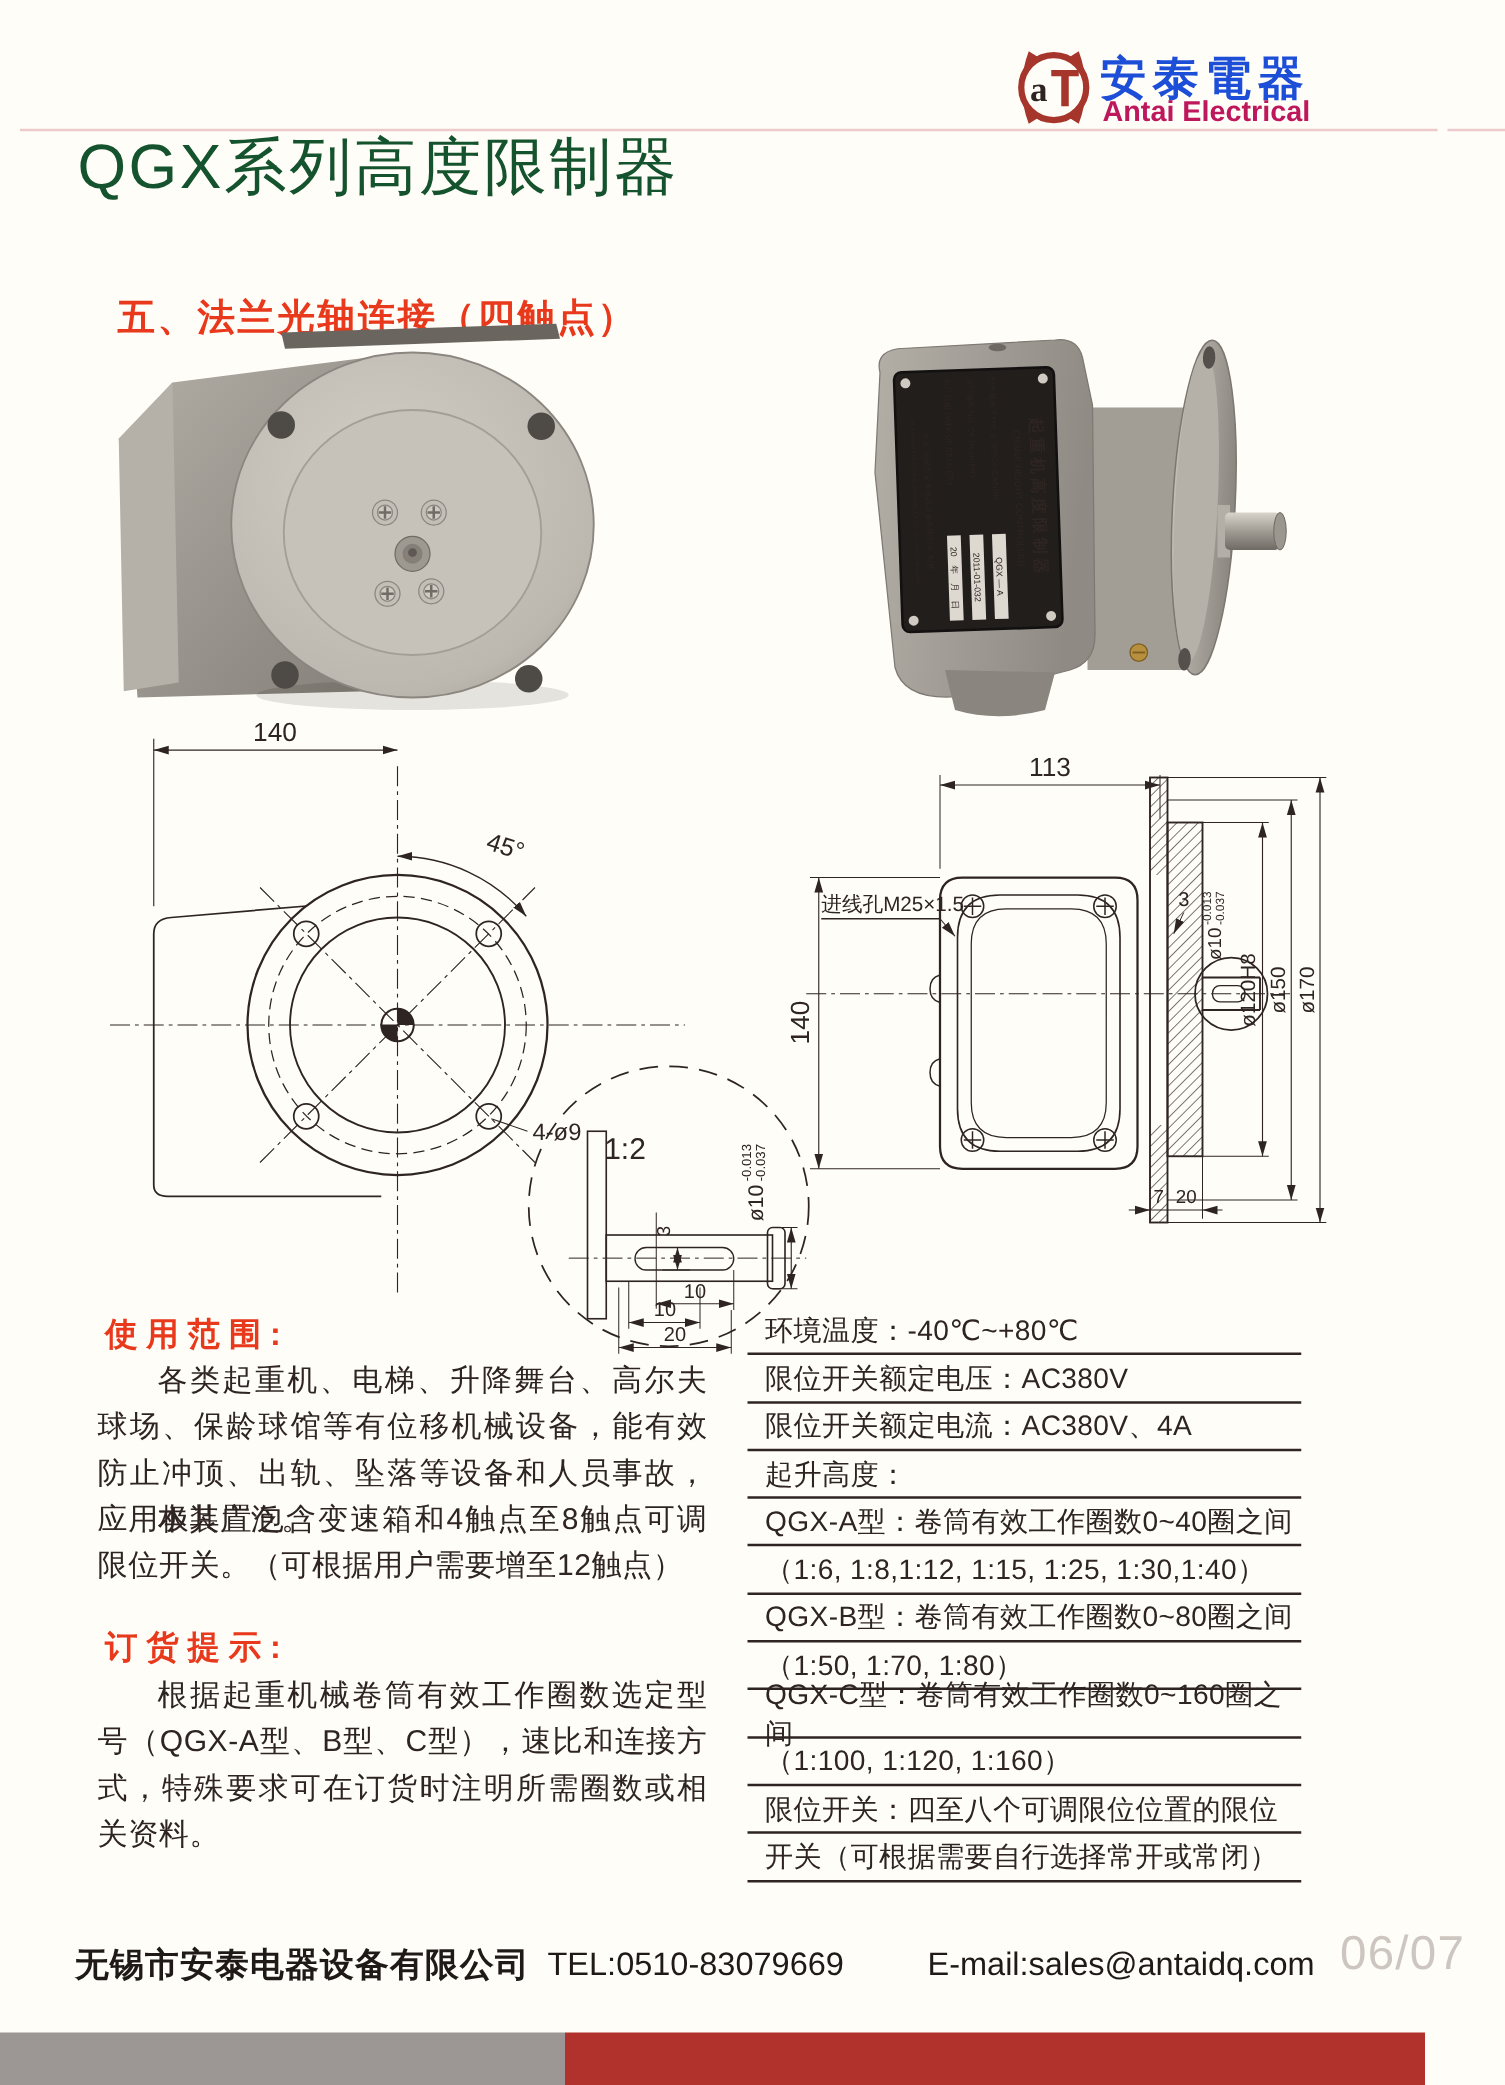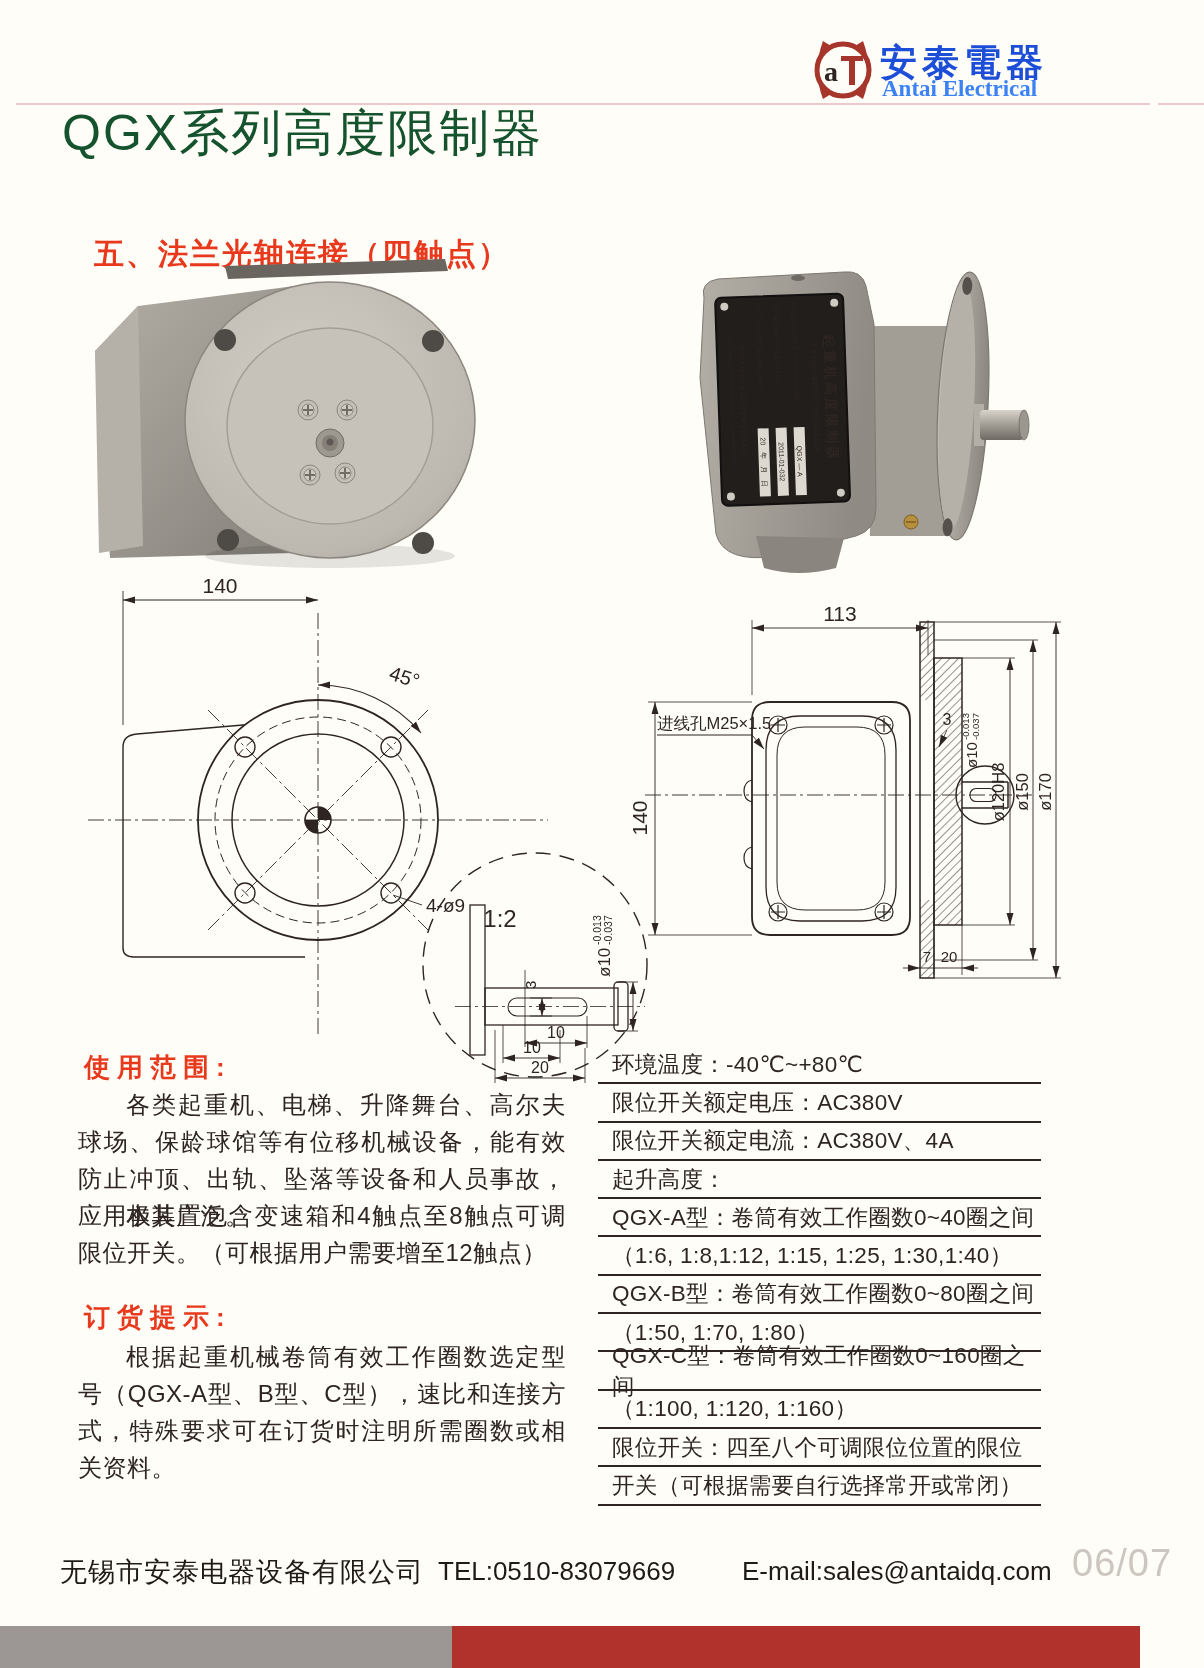--- a/index.html
+++ b/index.html
@@ -2,40 +2,40 @@
 <html><head>
 <meta charset="utf-8">
 <style>
   html,body{margin:0;padding:0;background:#e9e6e0;}
   .page{position:relative;width:1204px;height:1668px;background:#fffdf7;overflow:hidden;
         font-family:"Liberation Sans","DejaVu Sans",sans-serif;color:#2e2522;margin:0 auto;}
   .abs{position:absolute;}
   
   .logo-cn{left:880px;top:38px;font-family:"Liberation Serif","DejaVu Serif",serif;
            font-size:37px;font-weight:bold;color:#1d4ed8;letter-spacing:5px;}
-  .logo-en{left:882px;top:76px;font-family:Liberation Serif, serif;
-           font-size:23px;font-weight:bold;color:#3b82f6;}
+  .logo-en{left:882px;top:76px;font-family:Liberation Sans, sans-serif;
+           font-size:23px;font-weight:bold;color:#be185d;}
   .hrule{top:103px;height:2px;background:#ecc9ca;}
   .hrule.r1{left:16px;width:1134px;}
   .hrule.r2{left:1158px;width:46px;}
   
   .page-title{left:62px;top:100px;font-size:50px;font-weight:normal;color:#14532d;letter-spacing:2px;}
   .page-subtitle{left:94px;top:194px;font-size:30px;font-weight:bold;color:#e8391c;letter-spacing:2px;margin-top:40px;}
   
   .sec-h{font-size:26px;font-weight:bold;color:#e8391c;letter-spacing:7px;}
   .body-par{width:488px;font-size:24px;line-height:37px;text-align:justify;letter-spacing:0.5px;}
   .indent{text-indent:2em;}
   
   .specs{left:598px;top:1046px;width:443px;}
   .specs .head{height:40px;font-size:25px;font-weight:bold;color:#e8391c;letter-spacing:6px;
                border-bottom:2.5px solid #2e2522;display:flex;align-items:flex-start;}
   .spec-row{height:36.3px;font-size:22.5px;display:flex;align-items:center;
             border-bottom:2.5px solid #2e2522;padding-left:14px;letter-spacing:0.3px;}
   
-  .f-company{left:60px;top:1554px;font-size:27px;font-weight:normal;color:#1f1a17;letter-spacing:1px;text-align:right;}
+  .f-company{left:60px;top:1554px;font-size:27px;font-weight:bold;color:#1f1a17;letter-spacing:1px;text-align:right;}
   .f-tel{left:438px;top:1556px;font-size:26px;color:#1f1a17;}
   .f-email{left:742px;top:1556px;font-size:26px;color:#1f1a17;}
   .f-page{left:1072px;top:1542px;font-size:38px;color:#cdc6c0;letter-spacing:1px;text-align:center;}
   .bar{top:1626px;height:42px;}
   .bar.g{left:0;width:452px;background:#9c9694;}
   .bar.r{left:452px;width:688px;background:#b1312d;}
   svg text{fill:#2e2522;}
   .dwg line,.dwg path,.dwg rect,.dwg circle,.dwg ellipse{vector-effect:none;}
 </style>
 </head>

